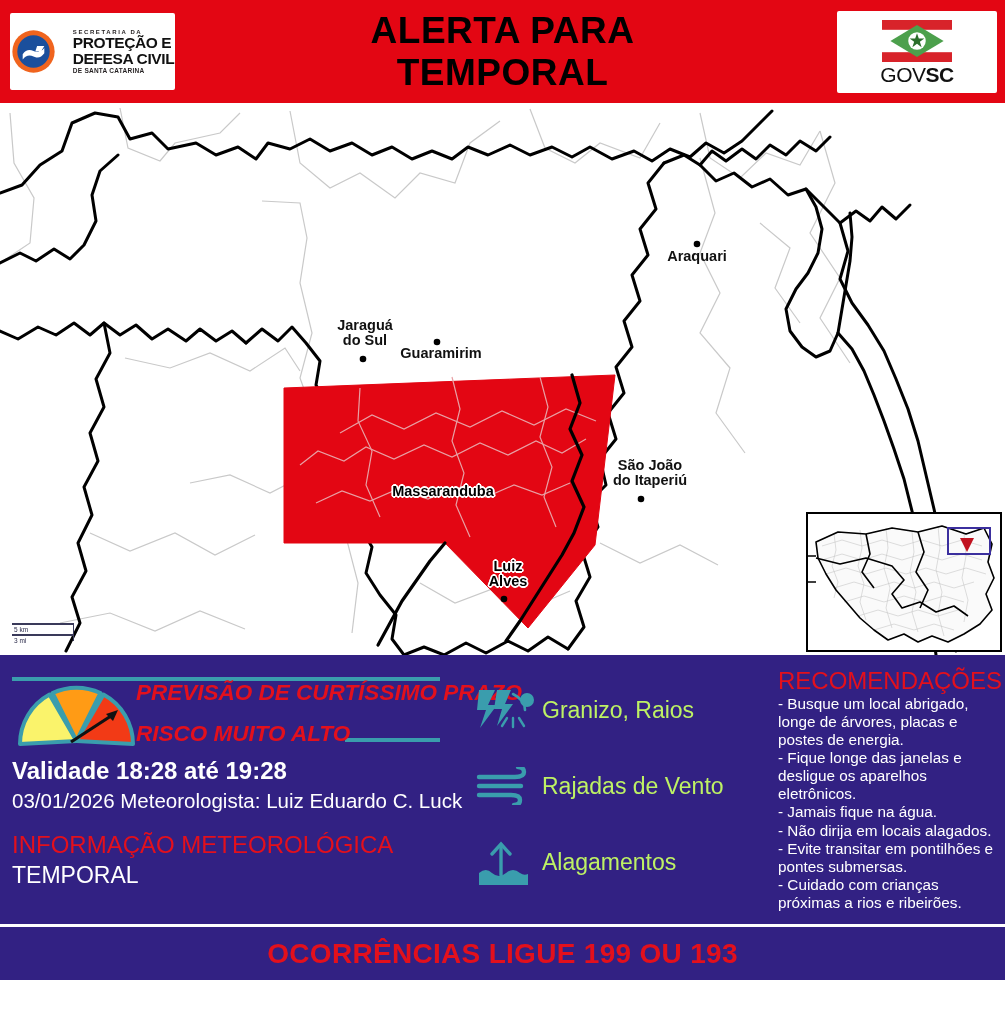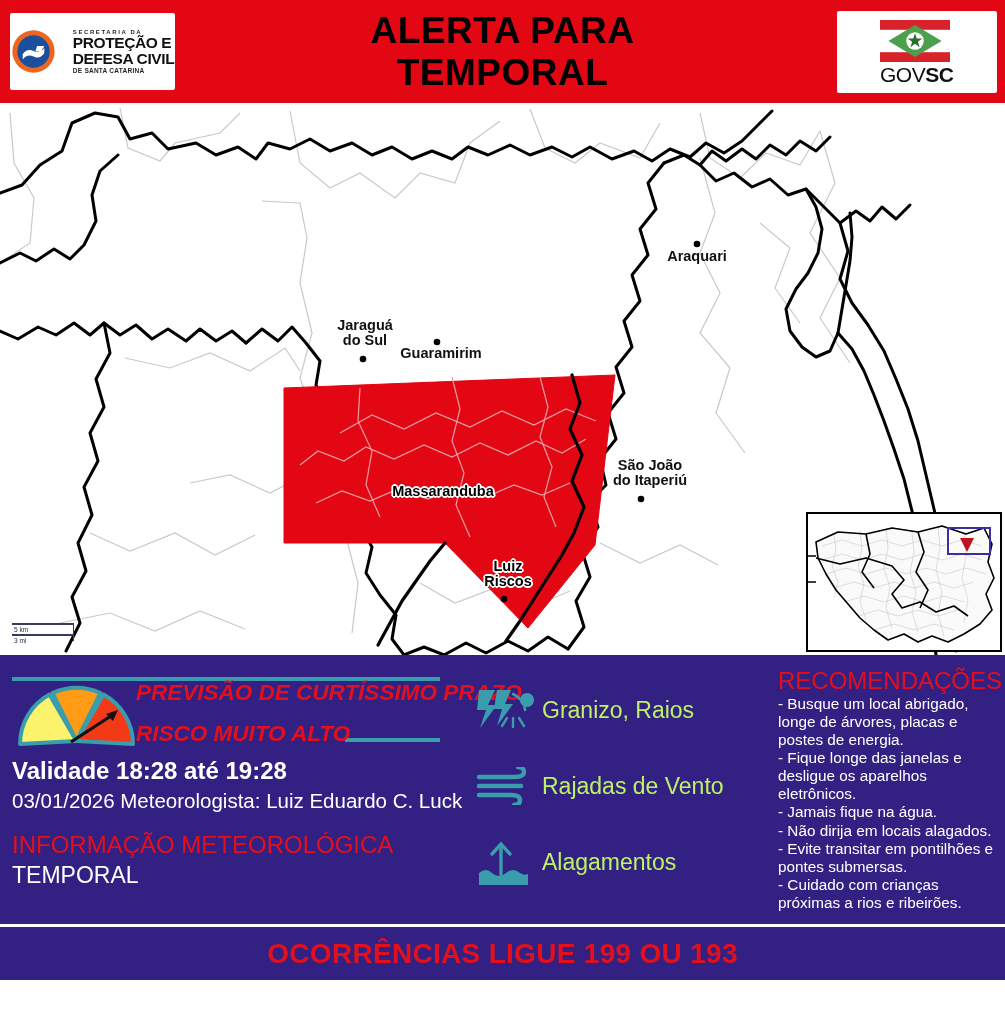--- a/index.html
+++ b/index.html
@@ -27,21 +27,21 @@
   .dc-sec { font-size: 6px; letter-spacing: 1.6px; color: #231f20; font-weight: 700; }
   .dc-main1, .dc-main2 {
     font-size: 15.5px; font-weight: 800; color: #111; letter-spacing: -0.4px;
     line-height: 1.02; white-space: nowrap;
   }
   .dc-sub { font-size: 6.5px; font-weight: 800; color: #231f20; letter-spacing: 0.25px; margin-top: 1px; }
 
   .cig { display: flex; flex-direction: column; align-items: center; width: 76px; }
   .cig-name { font-size: 17px; font-weight: 400; color: #231f20; letter-spacing: 0.5px; line-height: 1; }
   .cig-sub { font-size: 3.6px; color: #333; text-align: center; line-height: 1.32; margin-top: 2px; }
-  .gov { display: flex; flex-direction: column; width: 74px; }
+  .gov { display: flex; flex-direction: column; align-items: center; width: 74px; }
   .gov-word { font-size: 21px; font-weight: 400; color: #111; letter-spacing: -0.5px; line-height: 1; margin-top: 2px; }
   .gov-word b { font-weight: 800; }
 
   .title {
     text-align: center; color: #000; font-weight: 700;
     font-size: 37px; line-height: 1.13; letter-spacing: 0.5px; z-index: 2;
   }
 
   
   .map { position: absolute; left: 0; top: 103px; width: 1005px; height: 552px; background: #ffffff; overflow: hidden; }
@@ -246,21 +246,21 @@
     </div>
     <div class="city-label halo" style="left:443px; top:373px;margin-top:8px;">
       <div>Massaranduba</div>
     </div>
     <div class="city-label" style="left:650px; top:355px;">
       <div>São João</div>
       <div>do Itaperiú</div>
     </div>
     <div class="city-label halo" style="left:508px; top:456px;">
       <div>Luiz</div>
-      <div>Riscos</div>
+      <div>Alves</div>
     </div>
 
     <div class="scalebar">
       <div class="tick"></div>
       <div class="sline"></div>
       <div class="stext">5 km</div>
       <div class="sline"></div>
       <div class="stext">3 mi</div>
     </div>
 

